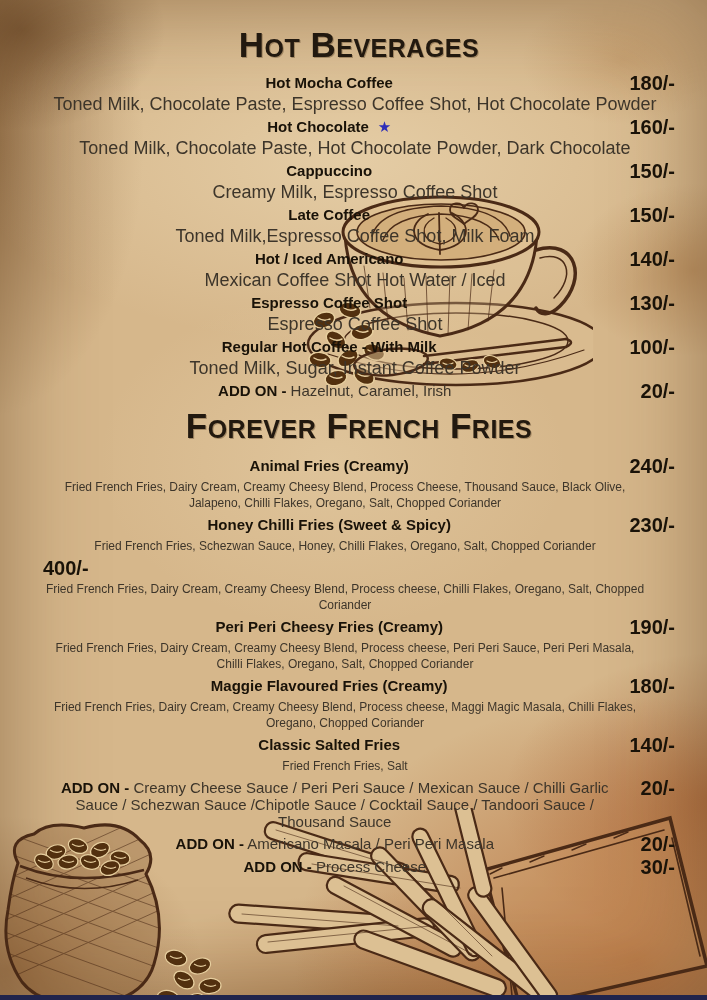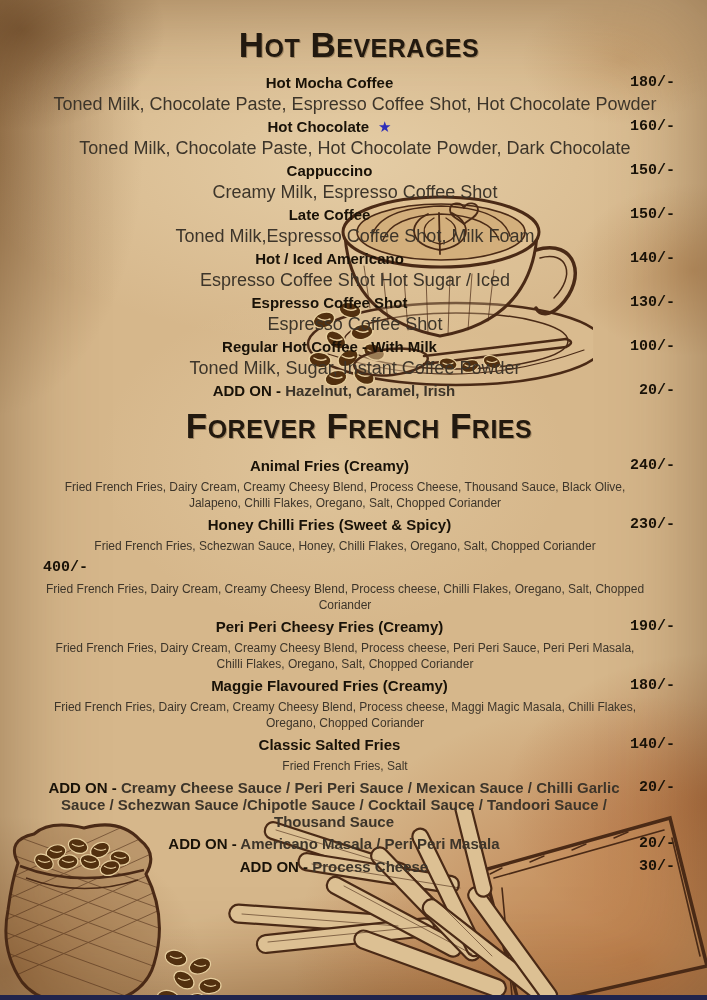--- a/index.html
+++ b/index.html
@@ -32,24 +32,24 @@
     letter-spacing:.5px;
     color:#22190f;
     text-shadow:1px 1px 0 rgba(70,45,20,.35);
     margin:0 0 8px 0;
   }
   .sec-fries .section-title{margin-top:4px;margin-bottom:10px;}
   .item{margin:0;text-align:center;}
   .row{display:flex;justify-content:space-between;align-items:flex-start;gap:14px;}
   .name{flex:1;font-size:15px;line-height:18px;color:#191208;}
   .name .nb{font-weight:700;}
-  .name .nr{font-weight:700;color:#3d352a;}
+  .name .nr{font-weight:400;color:#3d352a;}
   .name .nr:empty,.desc:empty,.star:empty{display:none;}
   .star{color:#2e2eb8;font-size:15px;margin-left:9px;position:relative;top:0;}
-  .price{font-weight:700;font-size:15px;line-height:18px;color:#191208;white-space:nowrap;font-family:Liberation Mono, monospace;}
+  .price{font-weight:700;font-size:20px;line-height:18px;color:#191208;white-space:nowrap;}
   .desc{font-size:18px;line-height:17px;color:#3d352a;margin-top:4px;padding-right:8px;}
   .sec-bev .item{margin-bottom:5px;}
   .sec-bev .desc{margin-bottom:0;}
   .sec-fries .item{margin-bottom:5px;}
   .sec-fries .desc{font-size:12px;line-height:16px;max-width:604px;margin-top:4px;}
   .sec-fries .name{line-height:17px;}
   .illus{position:absolute;z-index:1;pointer-events:none;}
   #cup-illus{left:288px;top:158px;}
   #sack-illus{left:-14px;top:818px;}
   #fries-illus{left:172px;top:808px;}
@@ -215,21 +215,21 @@
       <span class="price">150/-</span>
     </div>
     <div class="desc">Toned Milk,Espresso Coffee Shot, Milk Foam</div>
   </div>
 
   <div class="item">
     <div class="row">
       <span class="name"><b class="nb">Hot / Iced Americano</b></span>
       <span class="price">140/-</span>
     </div>
-    <div class="desc">Espresso Coffee Shot Hot Sugar / Iced</div>
+    <div class="desc">Mexican Coffee Shot Hot Water / Iced</div>
   </div>
 
   <div class="item">
     <div class="row">
       <span class="name"><b class="nb">Espresso Coffee Shot</b></span>
       <span class="price">130/-</span>
     </div>
     <div class="desc">Espresso Coffee Shot</div>
   </div>
 

